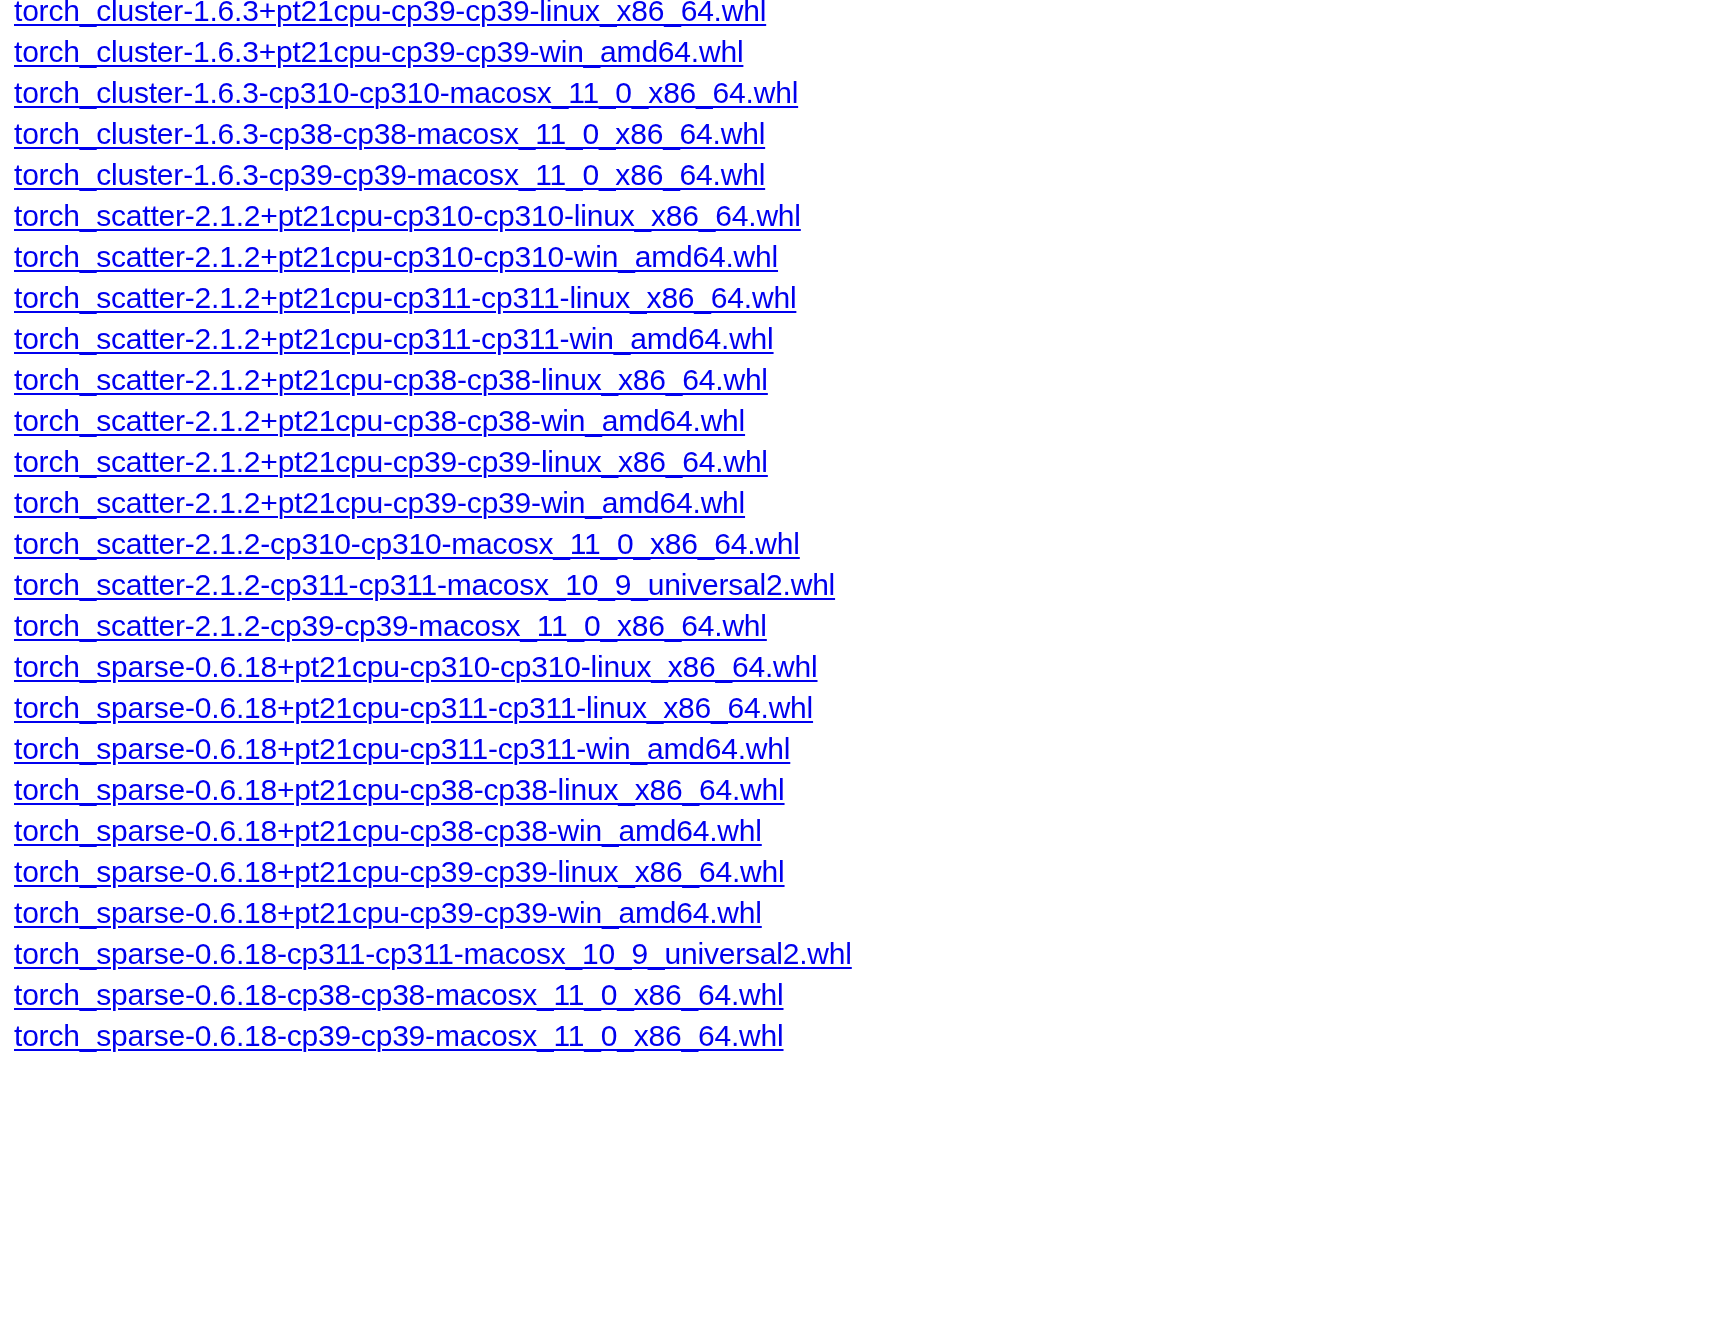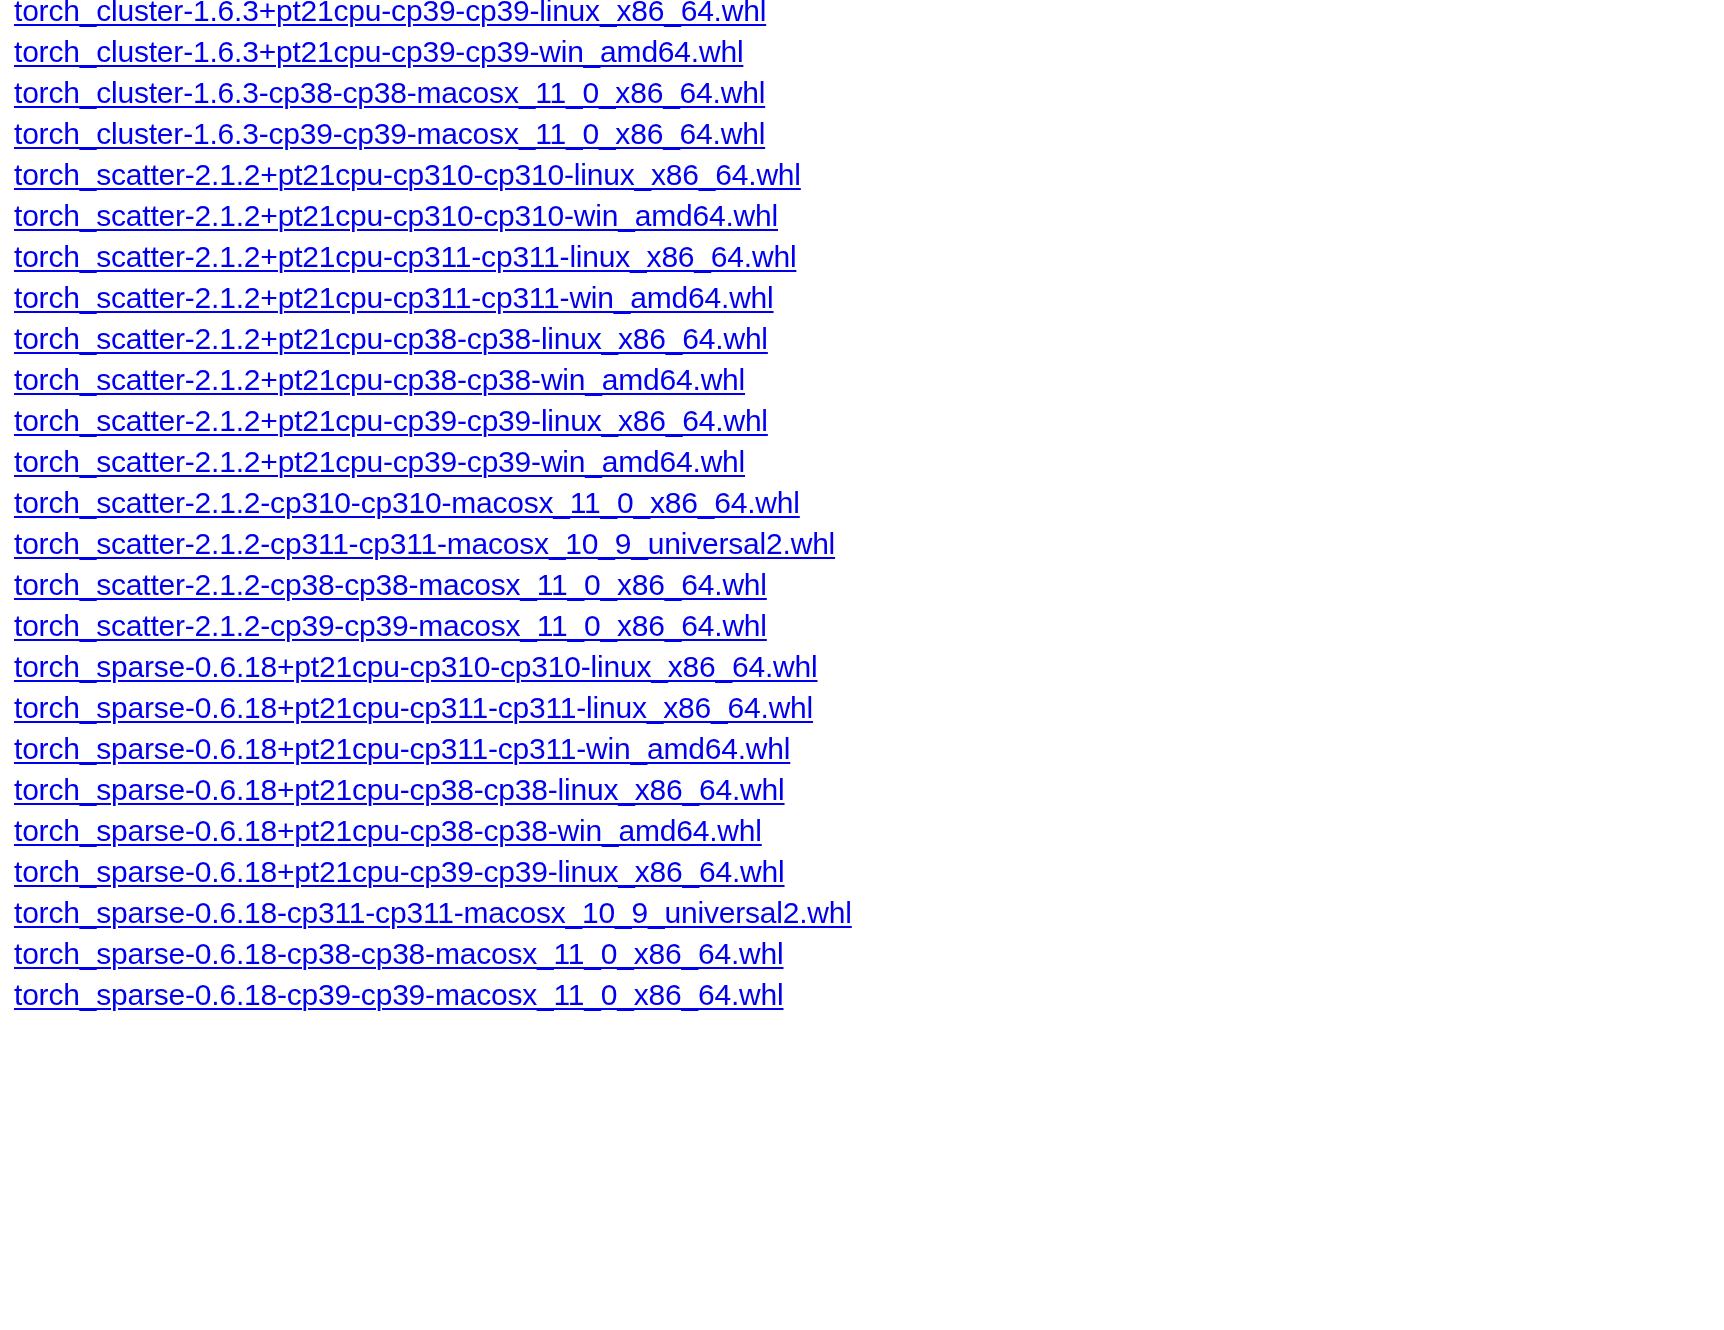--- a/index.html
+++ b/index.html
@@ -33,36 +33,37 @@
     width: max-content;
     cursor: pointer;
   }
 </style>
 </head>
 <body>
 
 <div id="index-listing">
     <a class="wheel-link" href="#">torch_cluster-1.6.3+pt21cpu-cp39-cp39-linux_x86_64.whl</a>
     <a class="wheel-link" href="#">torch_cluster-1.6.3+pt21cpu-cp39-cp39-win_amd64.whl</a>
+    <a class="wheel-link" href="#">torch_cluster-1.6.3-cp310-cp310-macosx_11_0_x86_64.whl</a>
     <a class="wheel-link" href="#">torch_cluster-1.6.3-cp38-cp38-macosx_11_0_x86_64.whl</a>
     <a class="wheel-link" href="#">torch_cluster-1.6.3-cp39-cp39-macosx_11_0_x86_64.whl</a>
     <a class="wheel-link" href="#">torch_scatter-2.1.2+pt21cpu-cp310-cp310-linux_x86_64.whl</a>
     <a class="wheel-link" href="#">torch_scatter-2.1.2+pt21cpu-cp310-cp310-win_amd64.whl</a>
     <a class="wheel-link" href="#">torch_scatter-2.1.2+pt21cpu-cp311-cp311-linux_x86_64.whl</a>
     <a class="wheel-link" href="#">torch_scatter-2.1.2+pt21cpu-cp311-cp311-win_amd64.whl</a>
     <a class="wheel-link" href="#">torch_scatter-2.1.2+pt21cpu-cp38-cp38-linux_x86_64.whl</a>
     <a class="wheel-link" href="#">torch_scatter-2.1.2+pt21cpu-cp38-cp38-win_amd64.whl</a>
     <a class="wheel-link" href="#">torch_scatter-2.1.2+pt21cpu-cp39-cp39-linux_x86_64.whl</a>
     <a class="wheel-link" href="#">torch_scatter-2.1.2+pt21cpu-cp39-cp39-win_amd64.whl</a>
     <a class="wheel-link" href="#">torch_scatter-2.1.2-cp310-cp310-macosx_11_0_x86_64.whl</a>
     <a class="wheel-link" href="#">torch_scatter-2.1.2-cp311-cp311-macosx_10_9_universal2.whl</a>
-    <a class="wheel-link" href="#">torch_scatter-2.1.2-cp38-cp38-macosx_11_0_x86_64.whl</a>
     <a class="wheel-link" href="#">torch_scatter-2.1.2-cp39-cp39-macosx_11_0_x86_64.whl</a>
     <a class="wheel-link" href="#">torch_sparse-0.6.18+pt21cpu-cp310-cp310-linux_x86_64.whl</a>
     <a class="wheel-link" href="#">torch_sparse-0.6.18+pt21cpu-cp311-cp311-linux_x86_64.whl</a>
     <a class="wheel-link" href="#">torch_sparse-0.6.18+pt21cpu-cp311-cp311-win_amd64.whl</a>
     <a class="wheel-link" href="#">torch_sparse-0.6.18+pt21cpu-cp38-cp38-linux_x86_64.whl</a>
     <a class="wheel-link" href="#">torch_sparse-0.6.18+pt21cpu-cp38-cp38-win_amd64.whl</a>
     <a class="wheel-link" href="#">torch_sparse-0.6.18+pt21cpu-cp39-cp39-linux_x86_64.whl</a>
+    <a class="wheel-link" href="#">torch_sparse-0.6.18+pt21cpu-cp39-cp39-win_amd64.whl</a>
     <a class="wheel-link" href="#">torch_sparse-0.6.18-cp311-cp311-macosx_10_9_universal2.whl</a>
     <a class="wheel-link" href="#">torch_sparse-0.6.18-cp38-cp38-macosx_11_0_x86_64.whl</a>
     <a class="wheel-link" href="#">torch_sparse-0.6.18-cp39-cp39-macosx_11_0_x86_64.whl</a>
   </div>
 
 </body></html>

